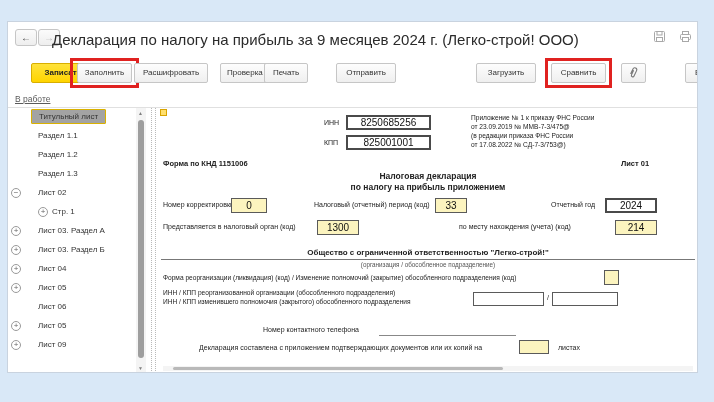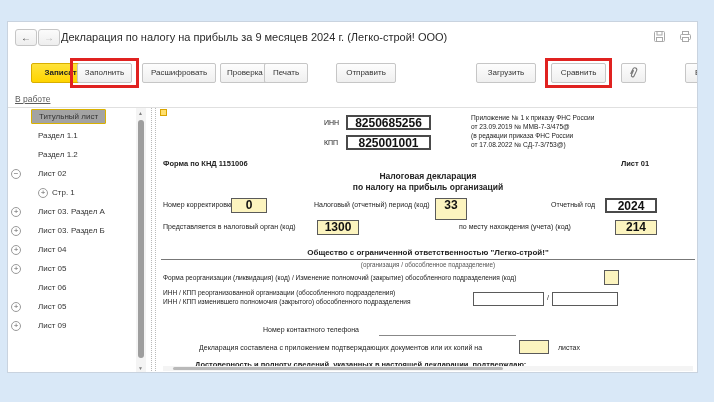--- a/index.html
+++ b/index.html
@@ -14,21 +14,21 @@
     position:absolute; left:7px; top:21px; width:691px; height:352px;
     background:#fff; border:1px solid #c9d3df; overflow:hidden;
   }
   
   .navbtn {
     width:22px; height:17px; background:linear-gradient(#fbfbfb,#eee);
     border:1px solid #c6c6c6; border-radius:3px; text-align:center;
     font-size:10px; line-height:15px; color:#444;
   }
   .navbtn.disabled { color:#b5b5b5; }
-  #title { left:53px; top:9px; font-size:11px; color:#2b2b2b; white-space:nowrap; }
+  #title { left:44px; top:9px; font-size:15px; color:#2b2b2b; white-space:nowrap; }
   .hicon { top:8px; width:13px; height:13px; }
   
   .btn {
     top:41px; height:20px; background:linear-gradient(#fdfdfd,#efefef);
     border:1px solid #c6c6c6; border-radius:2px; font-size:8px; color:#333;
     text-align:center; line-height:18px; white-space:nowrap; overflow:hidden;
   }
   .btn-save { background:linear-gradient(#ffe23a,#ffd400); border-color:#d8ae00; font-weight:bold; color:#222; }
   .redbox { top:36px; height:30px; border:3px solid #e02220; }
   .caret { font-size:6px; color:#555; }
@@ -55,21 +55,21 @@
   .varrow { left:2px; width:6px; font-size:5px; color:#808080; line-height:6px; }
   .vthumb { left:2px; width:6px; background:#9e9e9e; border-radius:3px; }
   .splitter { top:0; width:0; height:265px; border-left:1px dotted #b9b9b9; }
   
   #form { left:151px; top:0; width:538px; height:265px; background:#fff; overflow:hidden; }
   .flabel { position:absolute; font-size:7px; color:#222; white-space:nowrap; }
   .ffine  { position:absolute; font-size:6.6px; color:#222; white-space:nowrap; }
   .fbold  { position:absolute; font-size:7.5px; font-weight:bold; color:#222; white-space:nowrap; }
   .fbox {
     position:absolute; border:2px solid #4a4a4a; background:#fff;
-    font-size:12px; font-weight:bold; text-align:center; color:#111;
+    font-size:10px; font-weight:normal; text-align:center; color:#111;
   }
   .fbox.thin { border-width:1px; border-color:#5a5a5a; }
   .fbox.yellow { background:#fcf4bf; }
   .center { left:0; width:538px; text-align:center; }
   #corner { left:1px; top:1px; width:7px; height:7px; background:#ffdf6e; border:1px solid #d9a400; }
   #org-line { left:2px; top:138px; width:534px; height:14px; border-bottom:1px solid #777; }
   #phone-line { left:220px; top:216px; width:137px; height:12px; border-bottom:1px solid #888; }
   #hscroll { left:4px; top:258px; width:530px; height:5px; background:#f4f4f4; }
   #hthumb { left:10px; top:1px; width:330px; height:3px; background:#b9b9b9; border-radius:2px; }
   svg { display:block; }
@@ -94,21 +94,21 @@
     <svg width="13" height="13" viewBox="0 0 13 13" fill="none" stroke="#a8a8a8" stroke-width="1">
       <rect x="1.5" y="4.5" width="10" height="5" rx="1"></rect>
       <rect x="3.5" y="1.5" width="6" height="3"></rect>
       <rect x="3.5" y="7.5" width="6" height="4" fill="#fff"></rect>
     </svg>
   </div>
 
   <div class="abs btn btn-save" style="left:23px;  width:64px;">Записать</div>
   <div class="abs redbox" style="left:62px; width:69px;"></div>
   <div class="abs btn" style="left:69px;  width:55px;">Заполнить</div>
-  <div class="abs btn" style="left:134px; width:74px;">Расшифровать</div>
+  <div class="abs btn" style="left:126px; width:74px;">Расшифровать</div>
   <div class="abs btn" style="left:212px; width:58px;"><span>Проверка</span> <span class="caret">▼</span></div>
   <div class="abs btn" style="left:256px; width:44px;">Печать</div>
   <div class="abs btn" style="left:328px; width:60px;">Отправить</div>
   <div class="abs btn" style="left:468px; width:60px;">Загрузить</div>
   <div class="abs redbox" style="left:537px; width:67px;"></div>
   <div class="abs btn" style="left:543px; width:55px;">Сравнить</div>
   <div class="abs btn" style="left:613px; width:25px;">
     <svg width="11" height="13" viewBox="0 0 11 13" fill="none" stroke="#777" stroke-width="1.1" style="margin:2px auto 0;">
       <path d="M3.5 9 L3.5 3.5 a2 2 0 0 1 4 0 L7.5 9.5 a1.4 1.4 0 0 1 -2.8 0 L4.7 4.5" transform="rotate(25 5.5 6.5)"></path>
     </svg>
@@ -123,20 +123,23 @@
       <div class="srow">
         <span class="slabel sel">Титульный лист</span>
       </div>
       <div class="srow">
         <span class="slabel">Раздел 1.1</span>
       </div>
       <div class="srow">
         <span class="slabel">Раздел 1.2</span>
       </div>
       <div class="srow">
+        <span class="slabel">Раздел 1.3</span>
+      </div>
+      <div class="srow">
         <span class="expander">−</span>
         <span class="slabel">Лист 02</span>
       </div>
       <div class="srow">
         <span class="expander child">+</span>
         <span class="slabel child">Стр. 1</span>
       </div>
       <div class="srow">
         <span class="expander">+</span>
         <span class="slabel">Лист 03. Раздел А</span>
@@ -185,26 +188,26 @@
 
       <div class="ffine" style="left:312px; top:6px;">Приложение № 1 к приказу ФНС России</div>
       <div class="ffine" style="left:312px; top:15px;">от 23.09.2019 № ММВ-7-3/475@</div>
       <div class="ffine" style="left:312px; top:24px;">(в редакции приказа ФНС России</div>
       <div class="ffine" style="left:312px; top:33px;">от 17.08.2022 № СД-7-3/753@)</div>
 
       <div class="fbold" style="left:4px;   top:51px;">Форма по КНД 1151006</div>
       <div class="fbold" style="left:462px; top:51px;">Лист 01</div>
 
       <div class="fbold center" style="top:63px; font-size:8.5px;">Налоговая декларация</div>
-      <div class="fbold center" style="top:74px; font-size:8.5px;">по налогу на прибыль организаций</div>
+      <div class="fbold center" style="top:74px; font-size:8.5px;">по налогу на прибыль приложением</div>
 
       <div class="flabel" style="left:4px;   top:93px;">Номер корректировки</div>
       <div class="fbox thin yellow" style="left:72px; top:90px; width:36px; height:15px; line-height:13px;">0</div>
       <div class="flabel" style="left:155px; top:93px;">Налоговый (отчетный) период (код)</div>
-      <div class="fbox thin yellow" style="left:276px; top:90px; width:32px; height:22px; line-height:13px;">33</div>
+      <div class="fbox thin yellow" style="left:276px; top:90px; width:32px; height:15px; line-height:13px;">33</div>
       <div class="flabel" style="left:392px; top:93px;">Отчетный год</div>
       <div class="fbox" style="left:446px; top:90px; width:52px; height:15px; line-height:12px;">2024</div>
 
       <div class="flabel" style="left:4px; top:115px;">Представляется в налоговый орган (код)</div>
       <div class="fbox thin yellow" style="left:158px; top:112px; width:42px; height:15px; line-height:13px;">1300</div>
       <div class="flabel" style="left:300px; top:115px;">по месту нахождения (учета) (код)</div>
       <div class="fbox thin yellow" style="left:456px; top:112px; width:42px; height:15px; line-height:13px;">214</div>
 
       <div class="abs" id="org-line"></div>
       <div class="fbold center" style="top:140px; font-size:8px;">Общество с ограниченной ответственностью "Легко-строй!"</div>
@@ -219,20 +222,19 @@
       <div class="flabel" style="left:388px; top:186px;">/</div>
       <div class="fbox thin" style="left:393px; top:184px; width:66px; height:14px;"></div>
 
       <div class="flabel" style="left:104px; top:218px;">Номер контактного телефона</div>
       <div class="abs" id="phone-line"></div>
 
       <div class="flabel" style="left:40px; top:236px;">Декларация составлена с приложением подтверждающих документов или их копий на</div>
       <div class="fbox thin yellow" style="left:360px; top:232px; width:30px; height:14px;"></div>
       <div class="flabel" style="left:399px; top:236px;">листах</div>
 
-      <div class="fbold" style="left:36px; top:252px;">Достоверность и полноту сведений, указанных в настоящей декларации, подтверждаю:</div>
 
       <div class="abs" id="hscroll">
         <div class="abs" id="hthumb"></div>
       </div>
     </div>
   </div>
 </div>
 
 </body></html>

